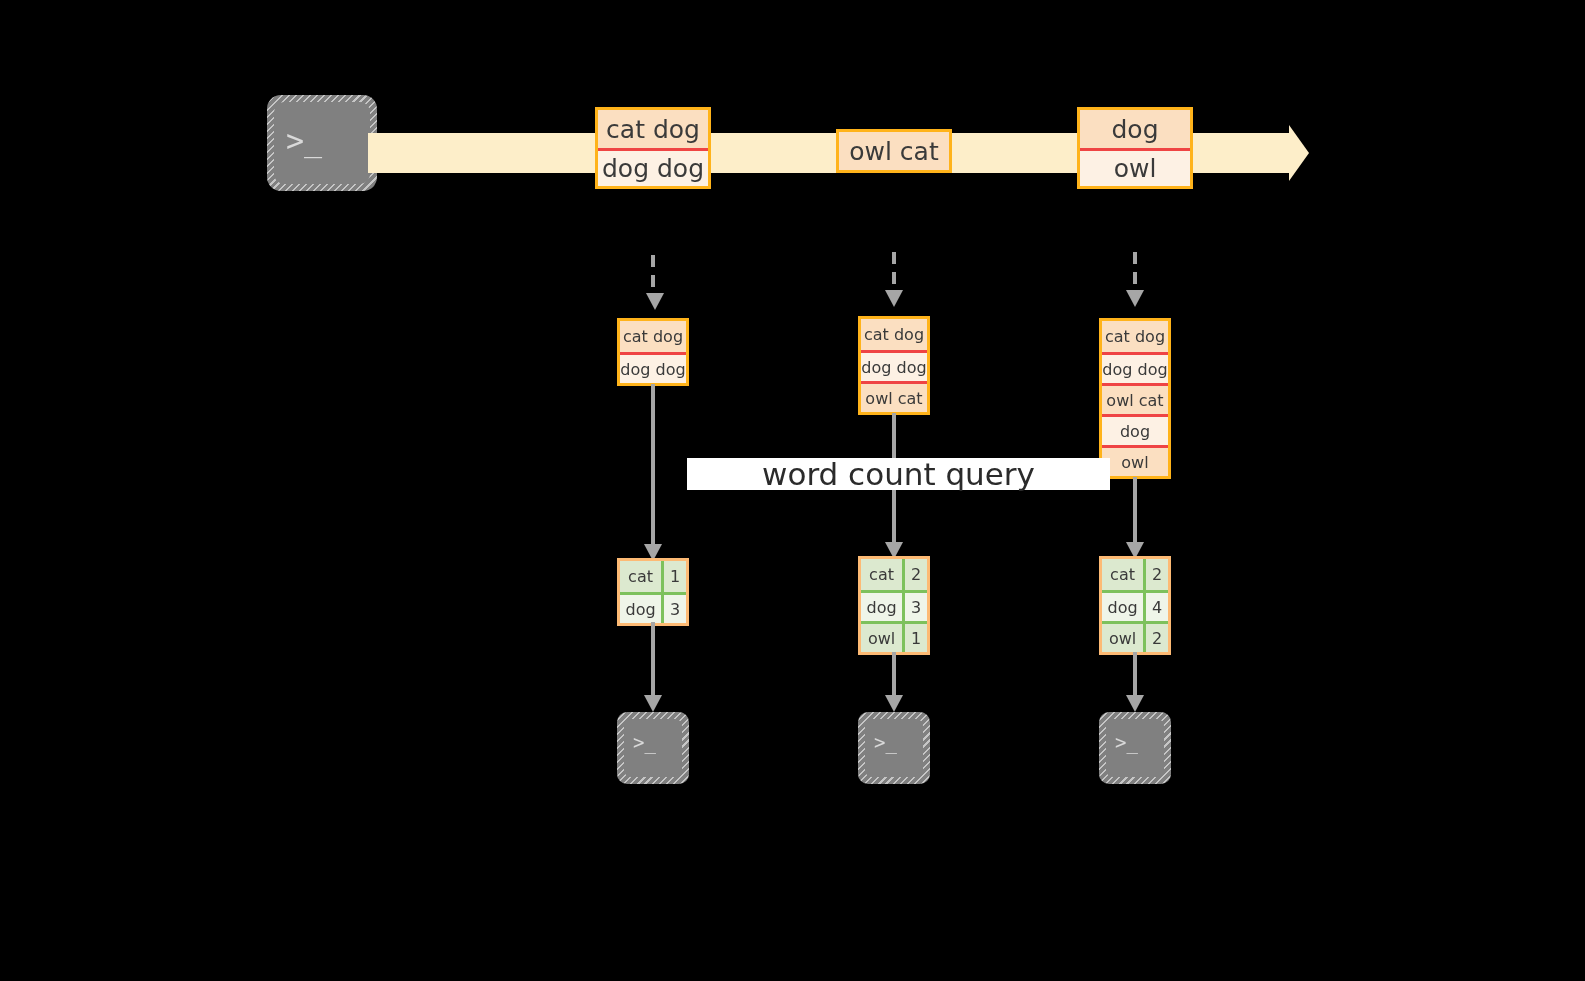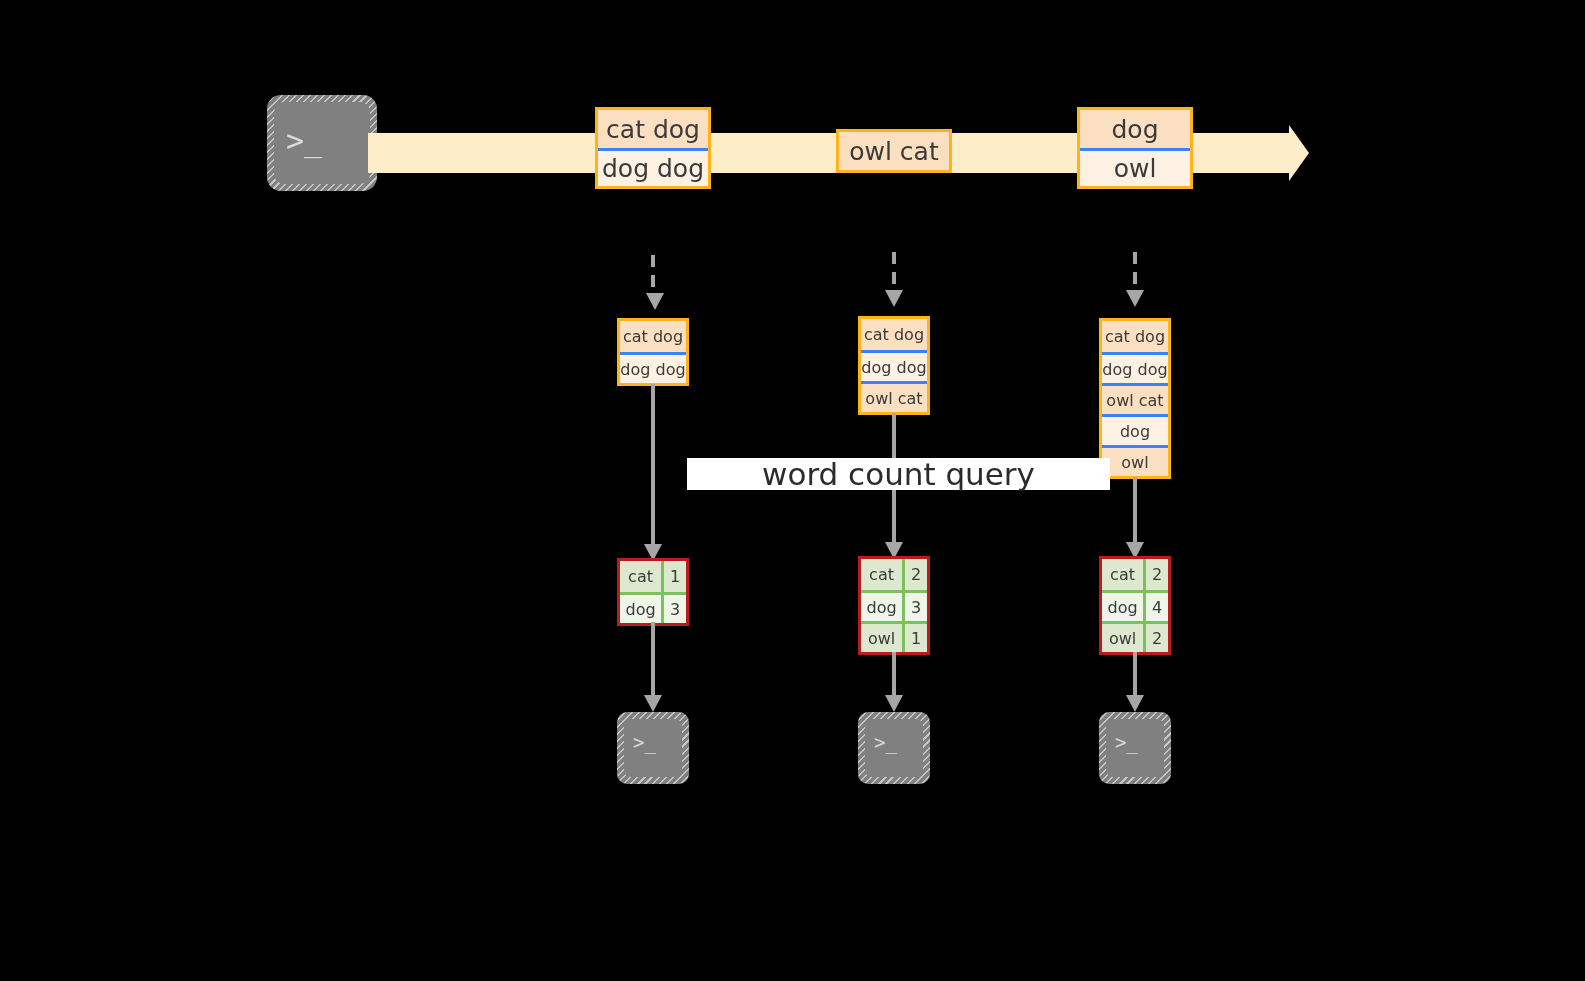--- a/index.html
+++ b/index.html
@@ -74,34 +74,34 @@
     flex-direction: column;
   }
   .rec-stack .cell {
     box-sizing: border-box;
     display: flex;
     align-items: center;
     justify-content: center;
     color: #3a3a3a;
     white-space: nowrap;
   }
-  .rec-stack .cell + .cell { border-top: 3px solid #3b82f6; }
+  .rec-stack .cell + .cell { border-top: 3px solid #ef4444; }
   .rec-stack .cell.shade-a { background: #fbdfc1; }
   .rec-stack .cell.shade-b { background: #fdf1e4; }
 
   .rec-stack.stream-rec { font-size: 25px; }
   .rec-stack.stream-rec .cell { height: 38px; }
   .rec-stack.small-rec { font-size: 16px; }
   .rec-stack.small-rec .cell { height: 31px; }
 
   
   .res-table {
     position: absolute;
     box-sizing: border-box;
-    border: 3px solid #b91c1c;
+    border: 3px solid #fdba74;
     display: flex;
     flex-direction: column;
     font-size: 16px;
   }
   .res-table .row { display: flex; height: 31px; box-sizing: border-box; }
   .res-table .row + .row { border-top: 3px solid #7dc15c; }
   .res-table .row .c-word,
   .res-table .row .c-count {
     box-sizing: border-box;
     display: flex;

